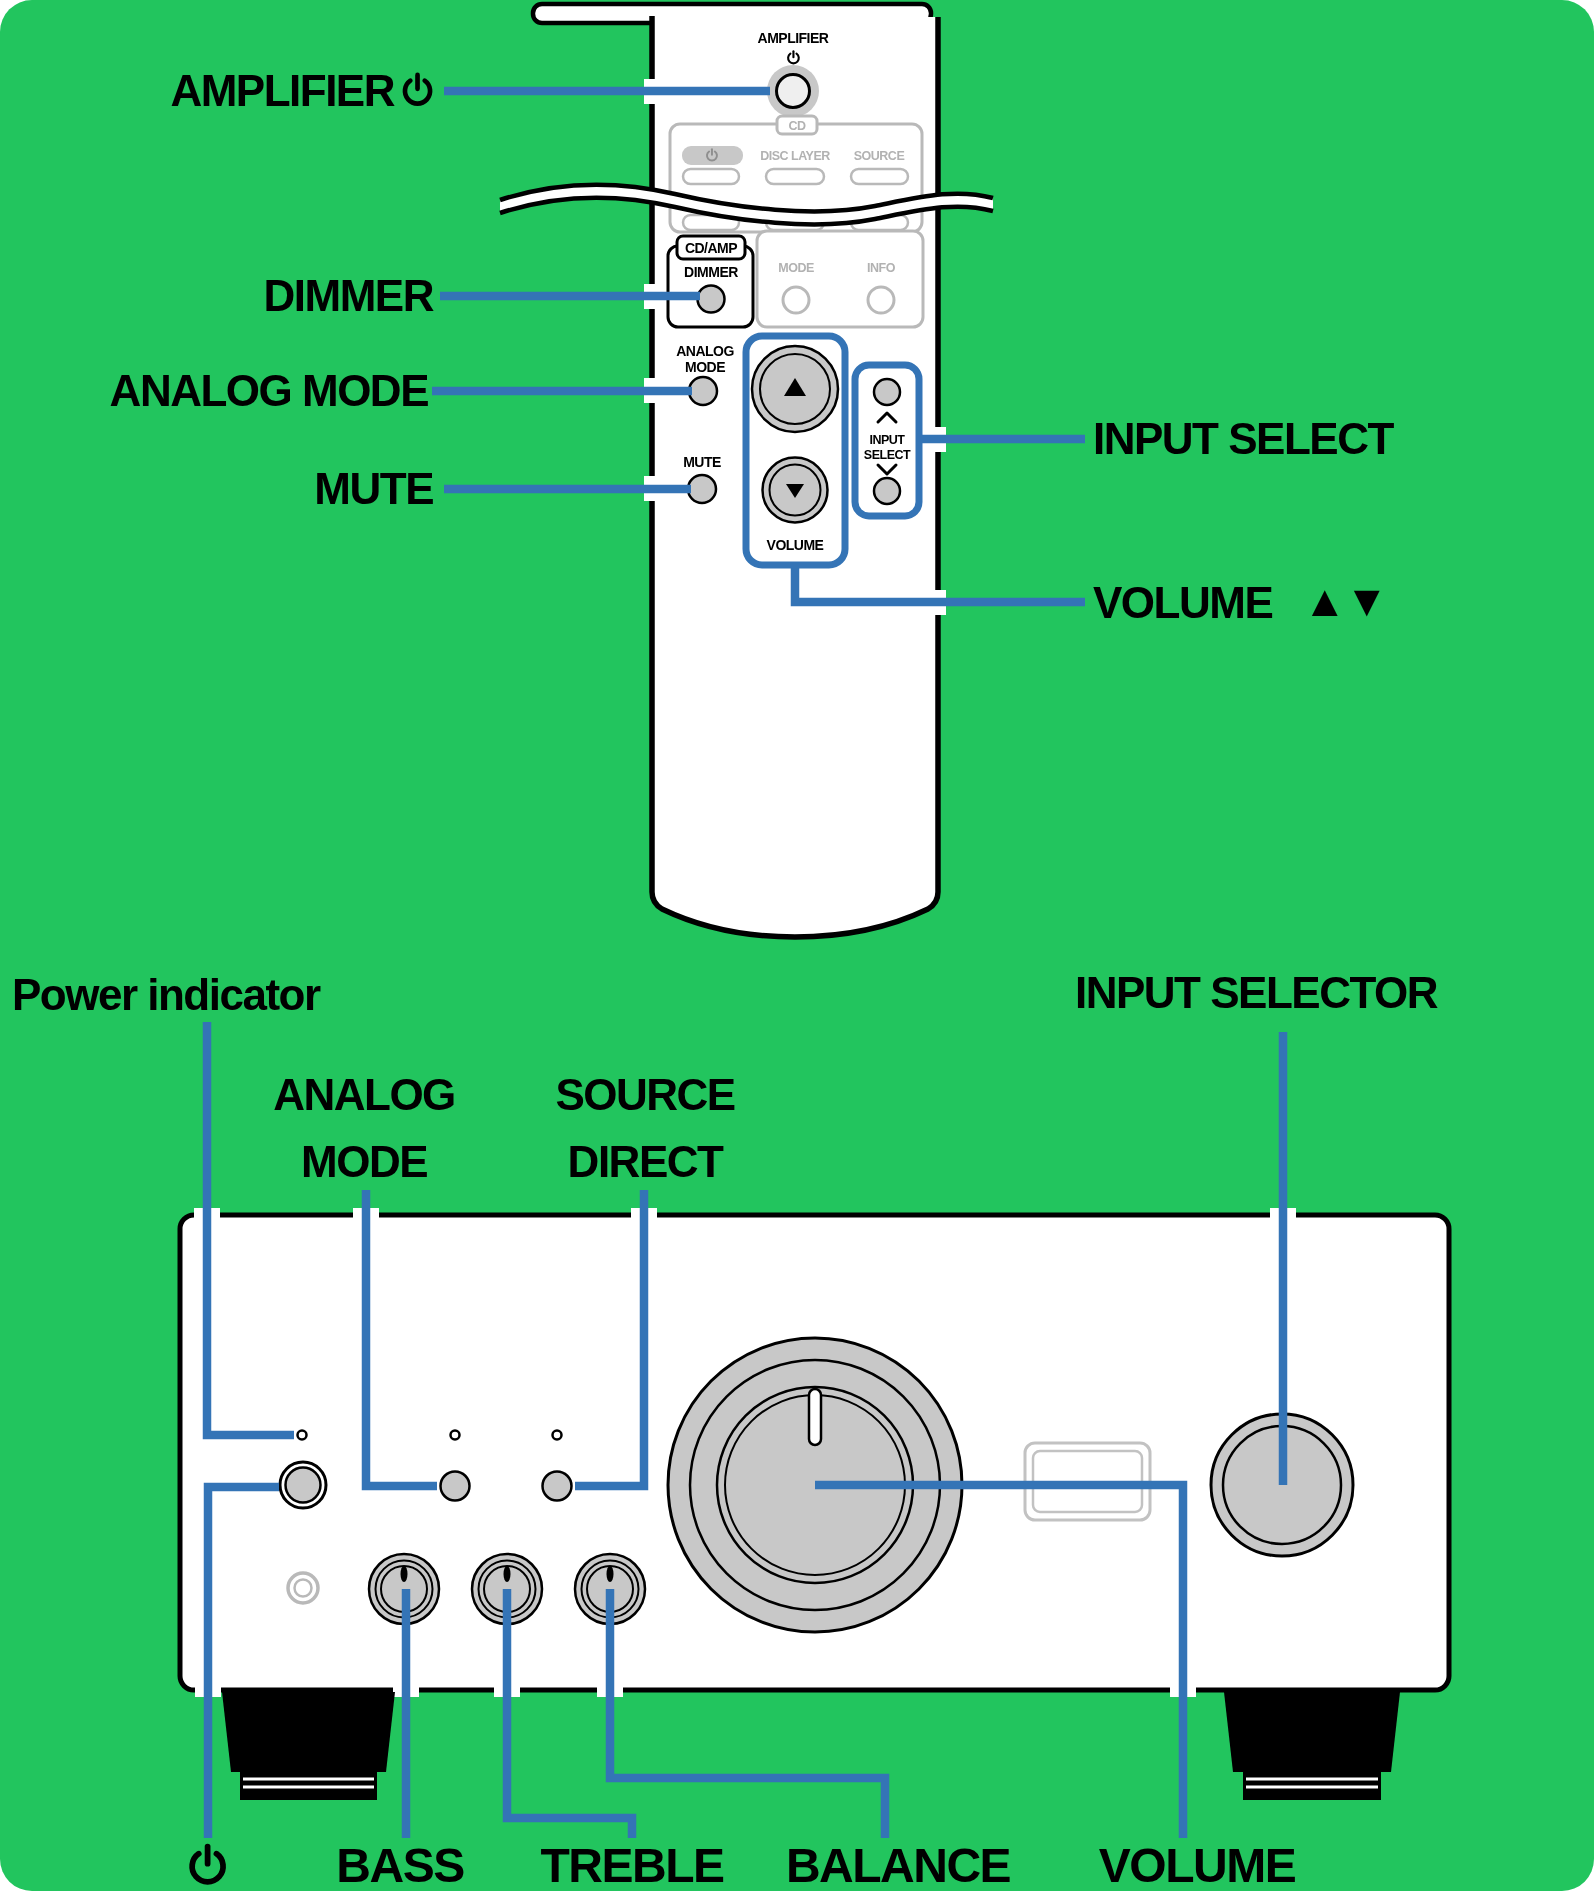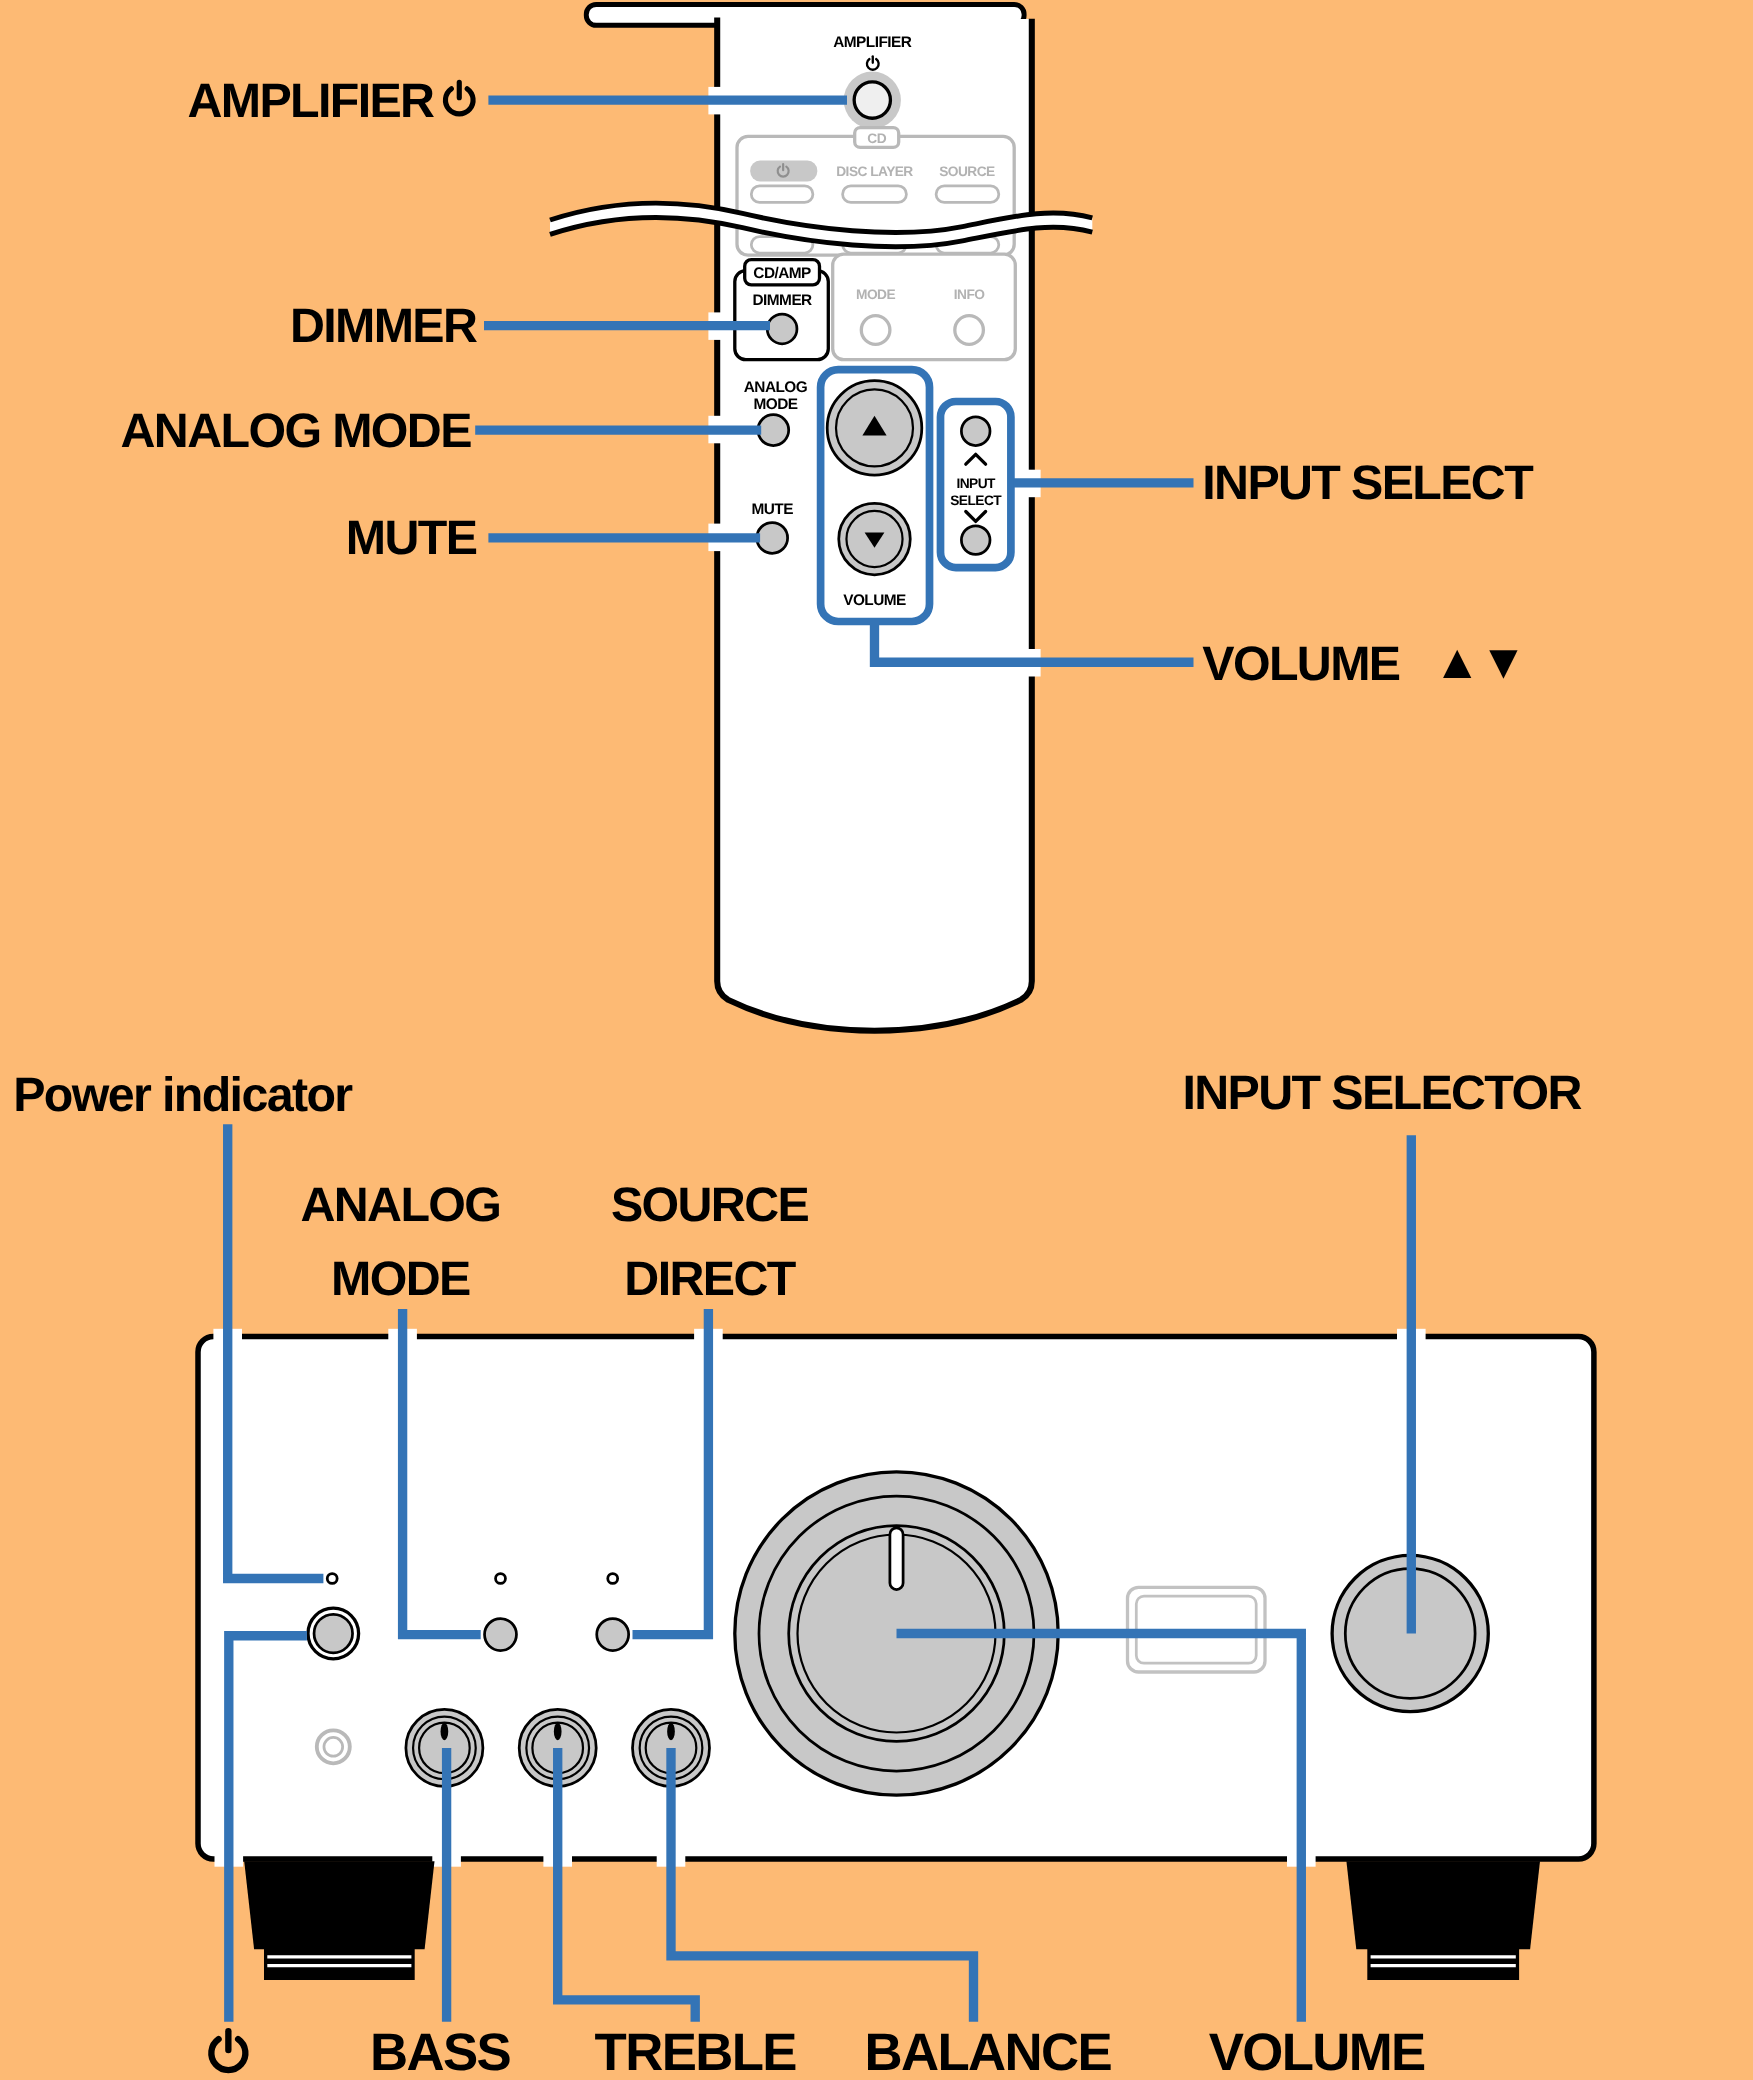--- a/index.html
+++ b/index.html
@@ -1,16 +1,16 @@
 <!DOCTYPE html>
 <html style="--blue: #3474b6; --btngray: #c8c8c8; --mutedstroke: #b9b9b9;"><head>
 <meta charset="utf-8">
 <style>
   html,body{margin:0;padding:0;background:#fff;}
-  #stage{position:relative;width:1594px;height:1891px;background:#fdba74;overflow:hidden;}
+  #stage{position:relative;width:1594px;height:1891px;background:#22c55e;overflow:hidden;border-radius:32px;}
   svg{position:absolute;left:0;top:0;}
   text{font-family:"Liberation Sans","DejaVu Sans",sans-serif;}
   .callout{font-size:44px;font-weight:bold;fill:#000;letter-spacing:-1.5px;}
   .callout-big{font-size:48px;font-weight:bold;fill:#000;letter-spacing:-1.5px;}
   .rsmall{font-size:14px;font-weight:bold;fill:#000;letter-spacing:-0.5px;}
   .rtiny{font-size:12.5px;font-weight:bold;letter-spacing:-0.5px;}
   .muted{fill:#b2b2b2;}
   .blueline{fill:none;stroke:var(--blue);stroke-width:8.5;}
   .bluebox{fill:#fff;stroke:var(--blue);stroke-width:7;}
   .blk{stroke:#000;fill:#fff;}

